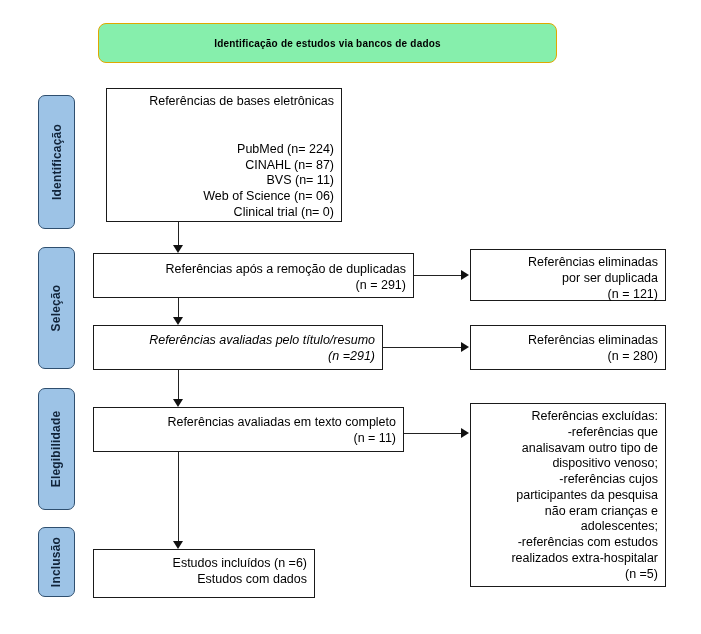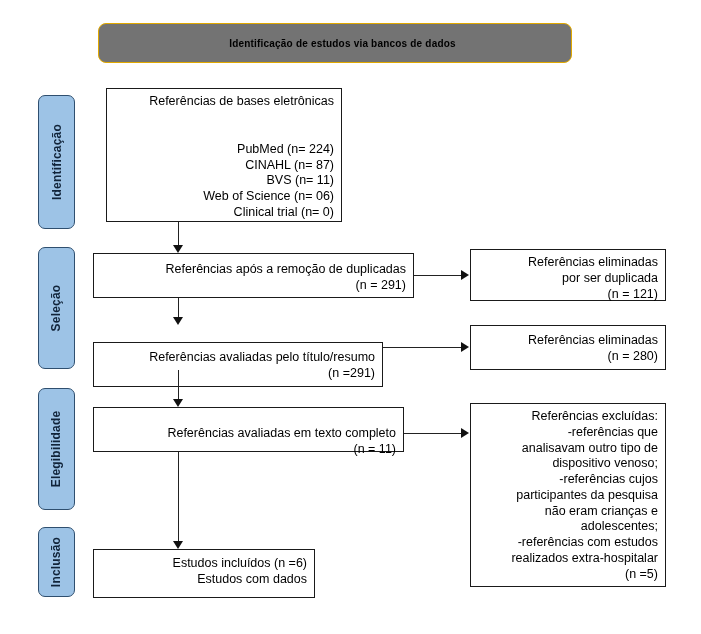--- a/index.html
+++ b/index.html
@@ -7,30 +7,29 @@
     width:701px;height:634px;
     background:#ffffff;
     font-family:"Liberation Sans",sans-serif;
     overflow:hidden;
   }
   #diagram{position:relative;width:701px;height:634px;}
 
   
   .banner{
     position:absolute;
-    background:#737373;
+    background:#86efac;
     border:1px solid #E0A800;
     border-radius:8px;
     display:flex;align-items:center;justify-content:center;
     color:#000;
     font-weight:bold;
     font-size:10px;
     letter-spacing:.2px;
     text-align:left;
-    padding-left:15px;
   }
 
   
   .stage{
     position:absolute;
     background:#9DC3E6;
     border:1.5px solid #2F4F6F;
     border-radius:7px;
     display:flex;align-items:center;justify-content:center;
   }
@@ -126,37 +125,37 @@
 
   <div class="box left" style="left:470px;top:249px;width:196px;height:52px;">
     <div class="ln">Referências eliminadas</div>
     <div class="ln">por ser duplicada</div>
     <div class="ln center">(n = 121)</div>
   </div>
 
   <div class="vline" style="left:178px;top:298px;height:22px;"></div>
   <div class="arrow-down" style="left:173px;top:317px;"></div>
 
-  <div class="box center" style="left:93px;top:342px;width:290px;height:45px;padding-top:7px;">
+  <div class="box center" style="left:93px;top:325px;width:290px;height:45px;padding-top:7px;font-style:italic;">
     <div class="ln">Referências avaliadas pelo título/resumo</div>
     <div class="ln">(n =291)</div>
   </div>
 
   <div class="hline" style="left:383px;top:347px;width:79px;"></div>
   <div class="arrow-right" style="left:461px;top:342px;"></div>
 
   <div class="box center" style="left:470px;top:325px;width:196px;height:45px;padding-top:7px;">
     <div class="ln">Referências eliminadas</div>
     <div class="ln">(n = 280)</div>
   </div>
 
   <div class="vline" style="left:178px;top:370px;height:32px;"></div>
   <div class="arrow-down" style="left:173px;top:399px;"></div>
 
-  <div class="box center" style="left:93px;top:407px;width:311px;height:45px;padding-top:18px;">
+  <div class="box center" style="left:93px;top:407px;width:311px;height:45px;padding-top:7px;">
     <div class="ln">Referências avaliadas em texto completo</div>
     <div class="ln">(n = 11)</div>
   </div>
 
   <div class="hline" style="left:404px;top:433px;width:58px;"></div>
   <div class="arrow-right" style="left:461px;top:428px;"></div>
 
   <div class="box left" style="left:470px;top:403px;width:196px;height:184px;">
     <div class="ln">Referências excluídas:</div>
     <div class="ln">-referências que</div>

